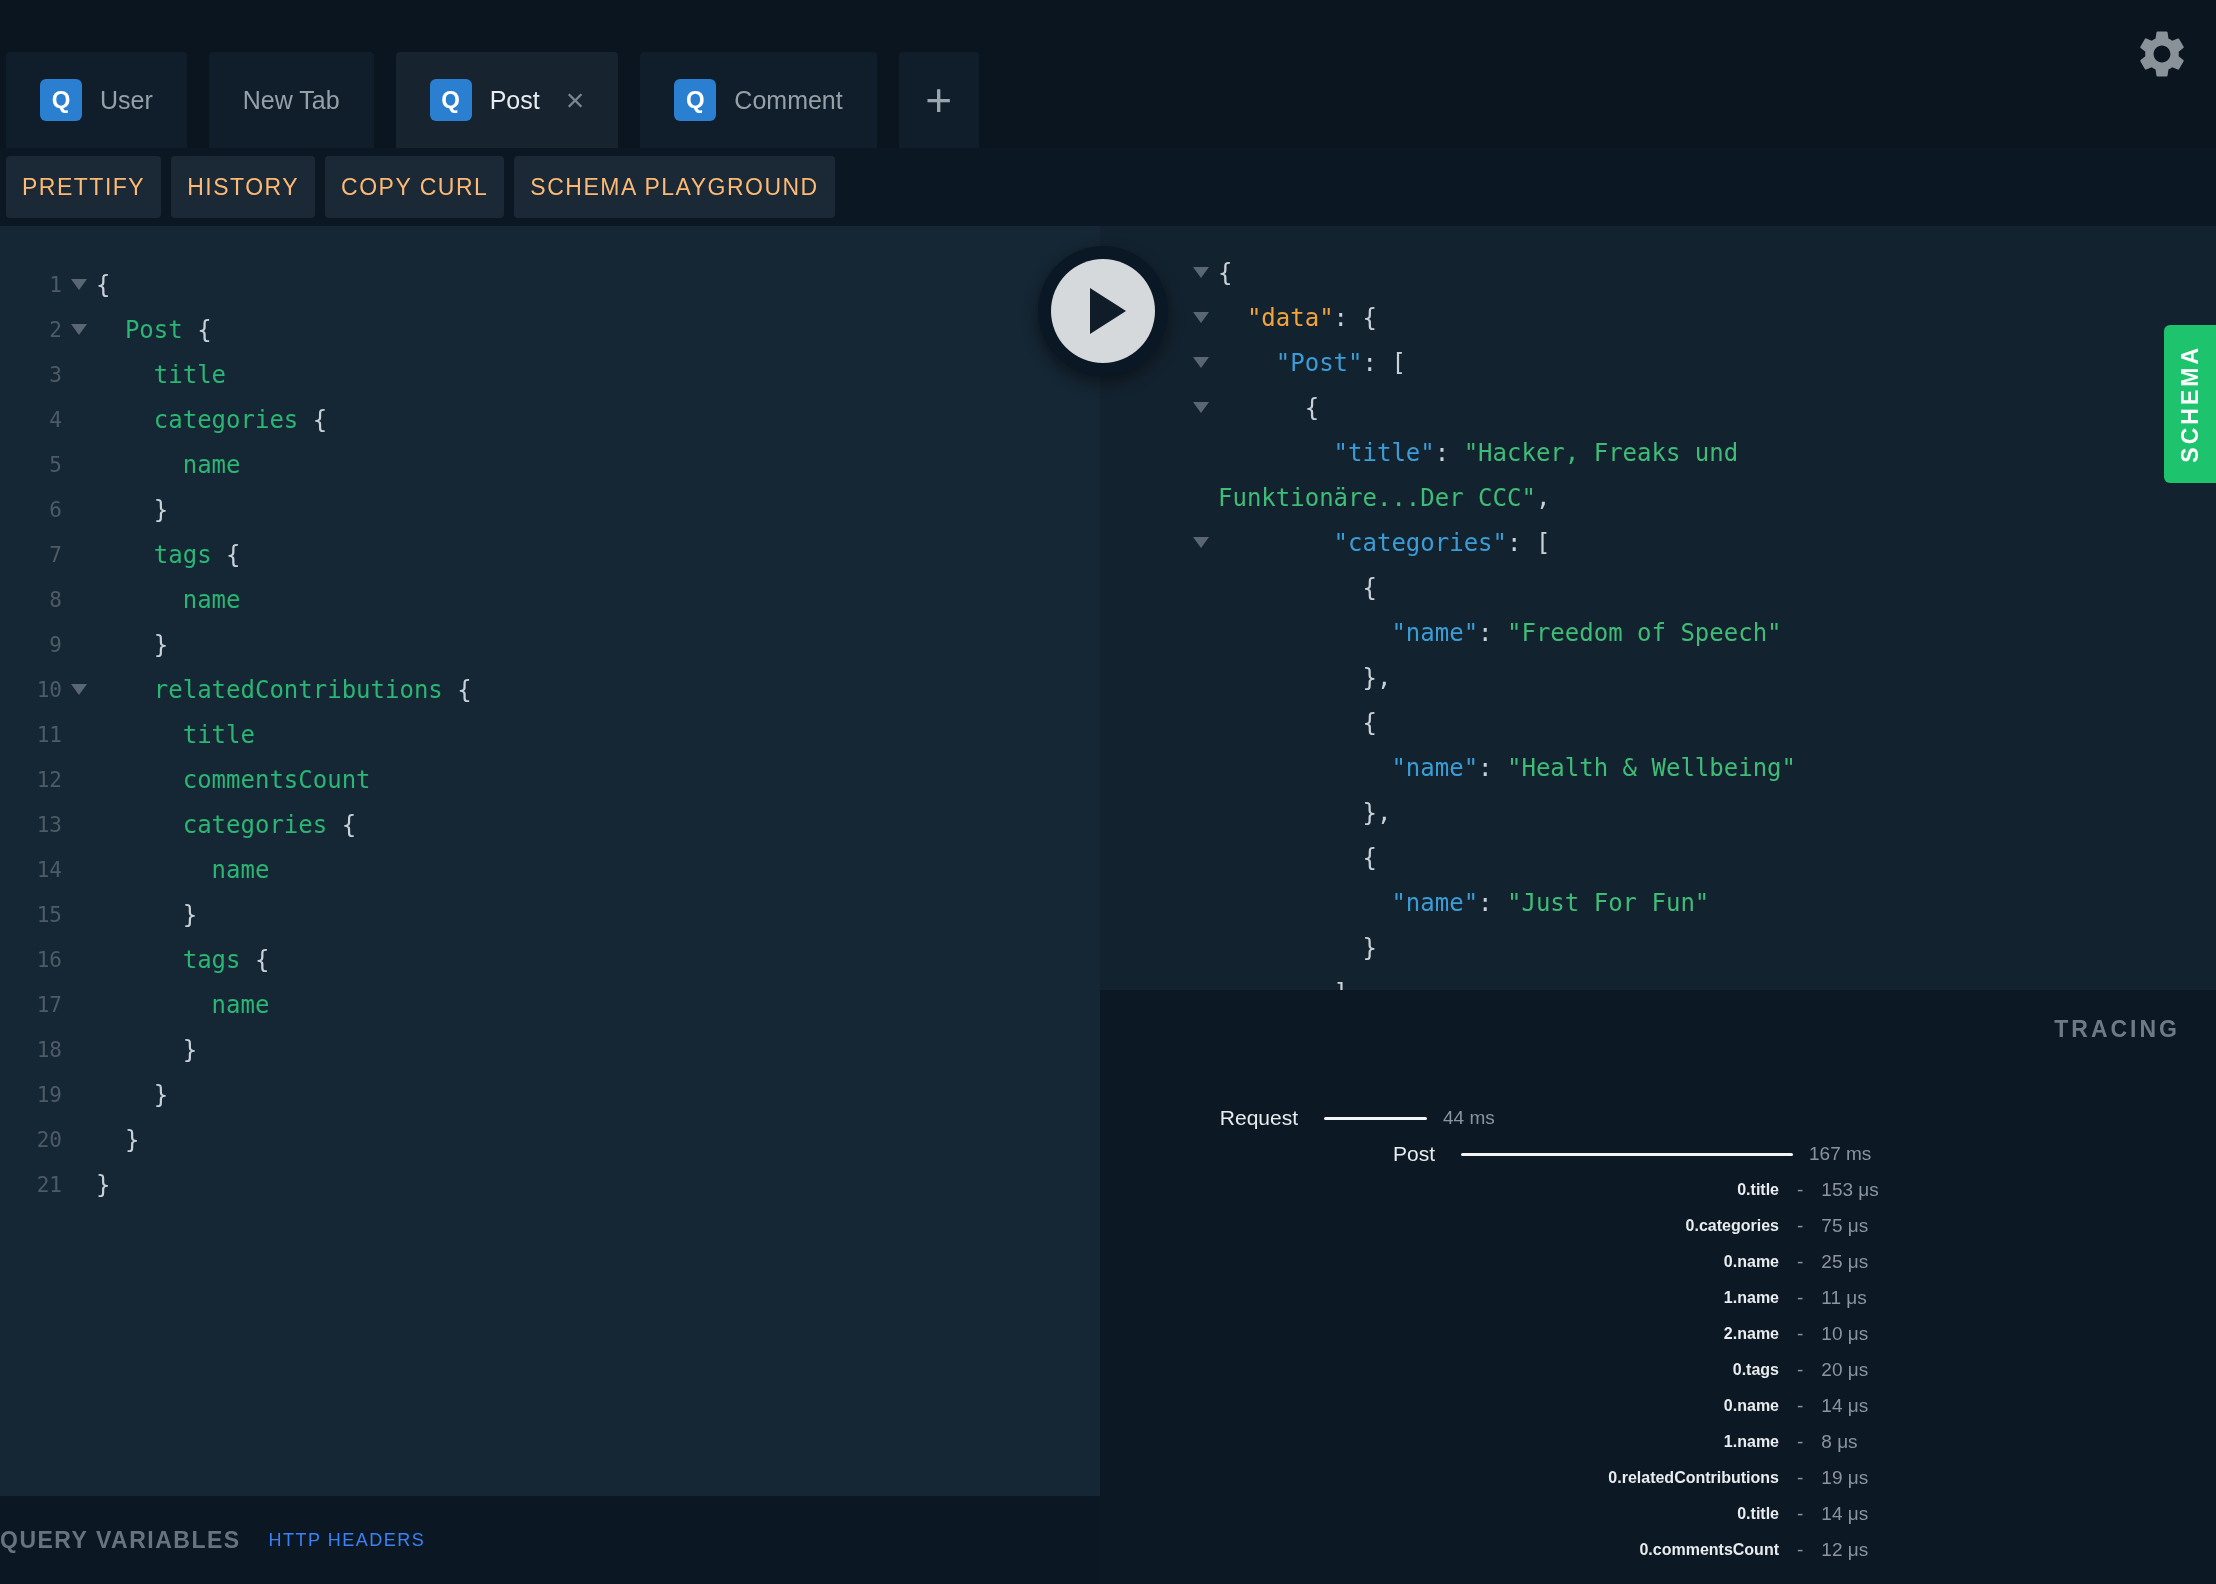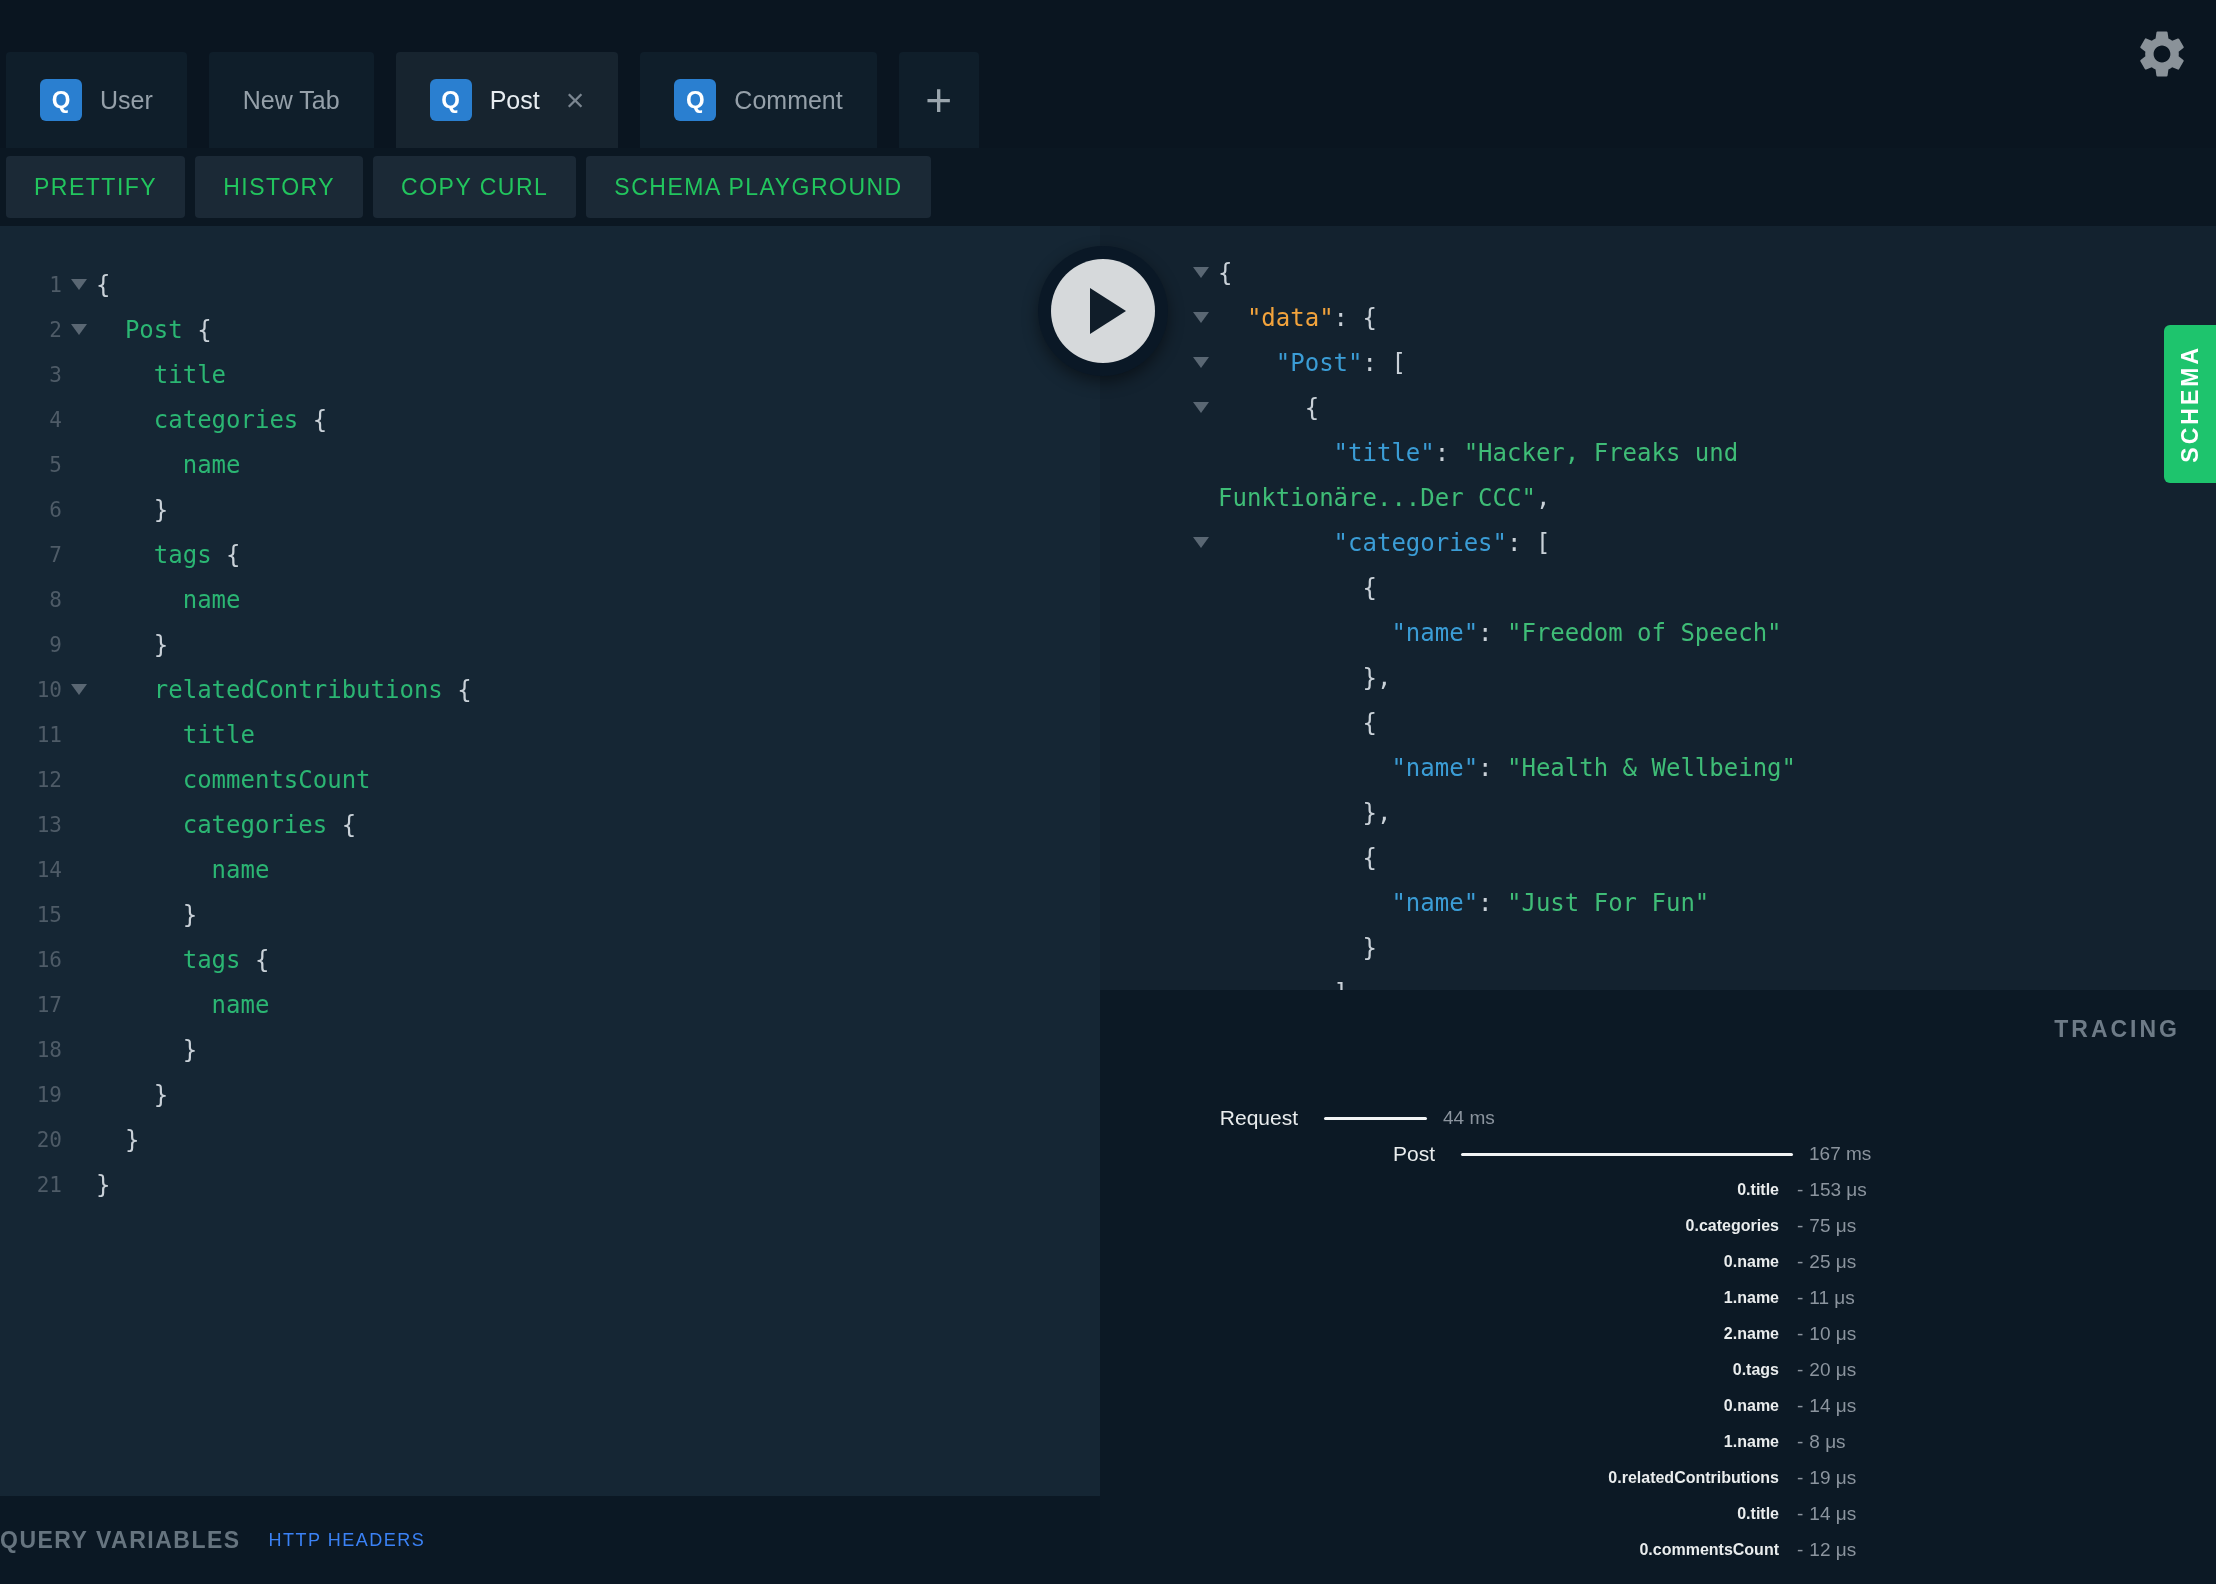--- a/index.html
+++ b/index.html
@@ -13,21 +13,21 @@
   .tab:first-child { margin-left:6px; }
   .tab.active { background:#17242f; color:#e8edf1; }
   .qicon { width:42px; height:42px; border-radius:6px; background:#2a7fd0; color:#ffffff; font-weight:bold; font-size:24px; display:flex; align-items:center; justify-content:center; flex:0 0 42px; }
   .tab-close { color:#7b8691; font-size:32px; margin-left:8px; line-height:1; }
   .tab-add { height:96px; width:80px; display:flex; align-items:center; justify-content:center; background:#0f1e2a; color:#9aa5ad; font-size:46px; font-weight:300; border-radius:4px 4px 0 0; }
   .gear { position:absolute; right:26px; top:26px; width:56px; height:56px; }
   .gear svg { width:100%; height:100%; fill:#8a9299; }
 
   
   .toolbar { position:absolute; left:0; top:148px; width:2216px; height:78px; background:#0b1722; display:flex; align-items:center; padding:0 16px 0 6px; }
-  .tbtn { height:62px; display:flex; align-items:center; padding:0 28px; background:#1b2936; color:#22c55e; font-size:23px; letter-spacing:1.5px; border-radius:4px; margin-right:10px; font-weight:500; white-space:nowrap; cursor:pointer; }
+  .tbtn { height:62px; display:flex; align-items:center; padding:0 16px; background:#1b2936; color:#fdba74; font-size:23px; letter-spacing:1.5px; border-radius:4px; margin-right:10px; font-weight:500; white-space:nowrap; cursor:pointer; }
   .urlbox { height:62px; flex:1; background:#121f2c; border-radius:4px; display:flex; align-items:center; padding:0 60px 0 26px; margin:0 12px 0 6px; position:relative; }
   .urlinput { width:100%; background:transparent; border:none; outline:none; color:#e9edf0; font-size:25px; font-family:"Liberation Sans", sans-serif; }
   .reset-icon { position:absolute; right:20px; top:13px; width:36px; height:36px; }
   .reset-icon svg { width:100%; height:100%; }
 
   
   .editor { position:absolute; left:0; top:226px; width:1100px; height:1270px; background:#152634; padding-top:36px; overflow:hidden; }
   .eline { display:flex; align-items:center; height:45px; font-family:"DejaVu Sans Mono", monospace; font-size:24px; }
   .lnum { flex:0 0 62px; text-align:right; color:#4e5b67; font-size:21px; font-family:"DejaVu Sans Mono", monospace; }
   .fold { flex:0 0 34px; display:flex; justify-content:center; align-items:center; }
@@ -57,21 +57,21 @@
   
   .tracing { position:absolute; left:1100px; top:990px; width:1116px; height:594px; background:#0c1925; padding-top:110px; overflow:hidden; }
   .tracing-title { position:absolute; top:26px; right:36px; color:#6e7b87; font-size:23px; font-weight:bold; letter-spacing:3px; }
   .trow { display:flex; align-items:center; height:36px; }
   .tlabel { text-align:right; color:#e9eced; font-size:16px; font-weight:600; flex:0 0 auto; white-space:nowrap; }
   .trow.span .tlabel { font-weight:400; font-size:21px; }
   .tbar { height:3px; background:#f2f4f5; border-radius:2px; margin-left:26px; flex:0 0 auto; }
   .tdur { color:#8b949e; font-size:19px; margin-left:16px; white-space:nowrap; }
   .trow.field .tlabel { width:679px; }
   .tdash { color:#8b949e; font-size:19px; margin-left:18px; }
-  .trow.field .tdur { margin-left:6px; }
+  .trow.field .tdur { margin-left:18px; }
 
   
   .footer { position:absolute; left:0; top:1496px; width:1100px; height:88px; background:#0b1824; display:flex; align-items:center; gap:28px; }
   .fv { color:#66747f; font-size:23px; font-weight:bold; letter-spacing:1.5px; cursor:pointer; }
   .fh { color:#3b82f6; font-size:18px; font-weight:normal; letter-spacing:1.5px; cursor:pointer; }
 </style>
 </head>
 <body>
 
 <div class="root">

